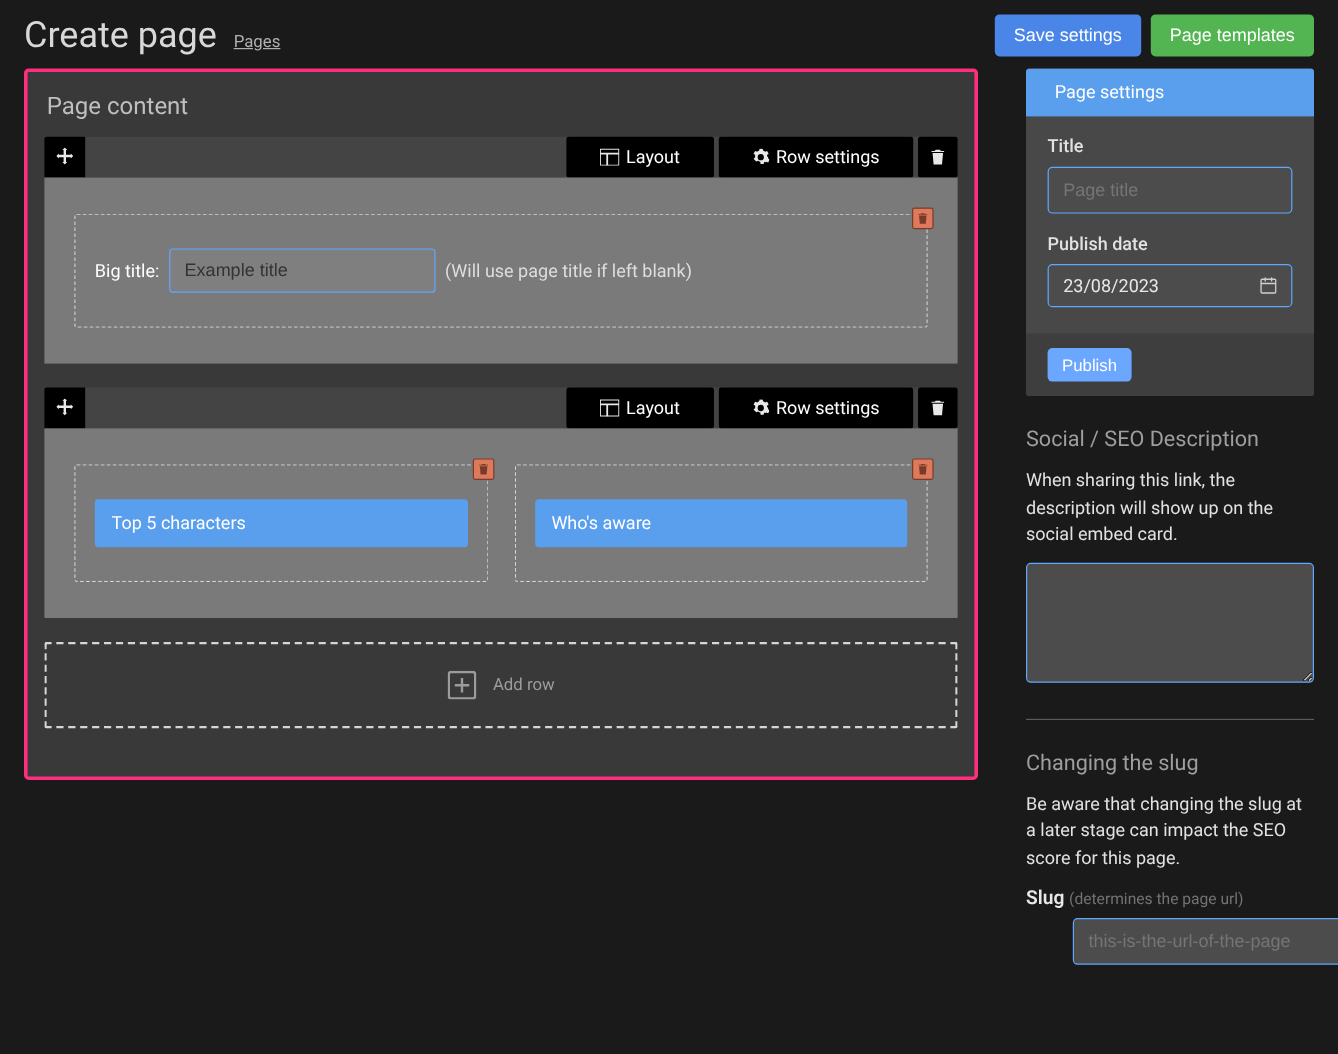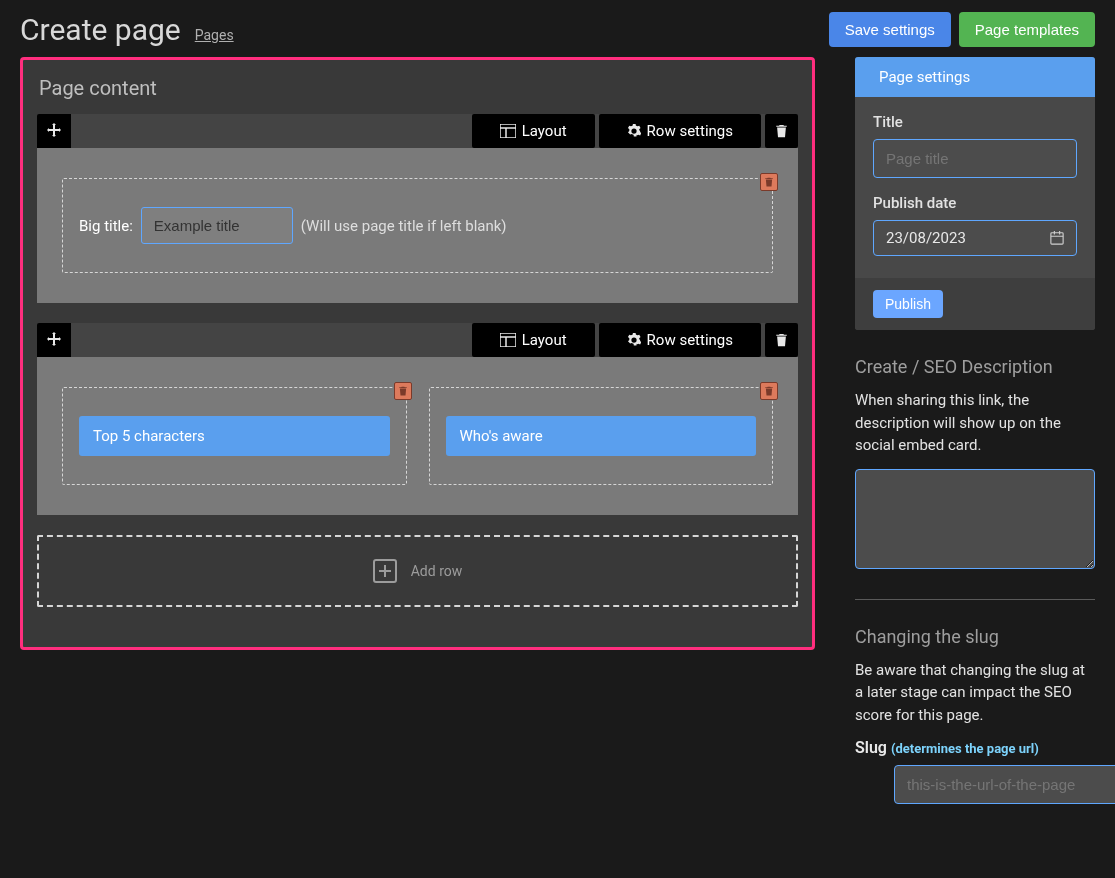--- a/index.html
+++ b/index.html
@@ -142,21 +142,21 @@
     font-size:15px;
   }
   .big-title-label { font-weight:400; color:#ffffff; }
   .big-title-input {
     background:#7f7f7f;
     border:1px solid #5fa7ff;
     border-radius:3px;
     padding:9px 12px;
     color:#333;
     font-size:15px;
-    width:152px;
+    width:222px;
   }
   .big-title-input::placeholder { color:#444; }
   .hint-text { color:#dedede; font-size:15px; }
 
   .widget-chip {
     background:#5a9fee;
     color:#fff;
     border-radius:3px;
     padding:11px 14px;
     font-size:15px;
@@ -232,21 +232,21 @@
     color:#e2e2e2;
     font-size:15px;
     line-height:1.5;
     margin-bottom:12px;
   }
   textarea.input { height:100px; resize:vertical; margin-bottom:0; }
 
   .divider { border:none; border-top:1px solid #5a5a5a; margin: 0; }
 
   .slug-label { font-weight:600; color:#e8e8e8; }
-  .slug-sub { font-size:13px; color:#7dd3fc; font-weight:700; }
+  .slug-sub { font-size:13px; color:#737373; font-weight:400; }
 
   
   svg { fill:#e8e8e8; }
 </style>
 </head>
 <body>
 
 <div class="top-bar">
   <div class="title-area">
     <h1 class="page-heading">Create page</h1>
@@ -382,21 +382,21 @@
               <line x1="11" y1="0" x2="11" y2="4" stroke="#cfcfcf" stroke-width="1.3"></line>
             </svg>
         </div>
       </div>
       <div class="settings-footer">
         <button class="btn btn-lightblue">Publish</button>
       </div>
     </div>
 
     <div>
-      <div class="section-heading">Create / SEO Description</div>
+      <div class="section-heading">Social / SEO Description</div>
       <div class="help-text">When sharing this link, the description will show up on the social embed card.</div>
       <textarea class="input" style=""></textarea>
     </div>
 
     <hr class="divider">
 
     <div>
       <div class="section-heading">Changing the slug</div>
       <div class="help-text">Be aware that changing the slug at a later stage can impact the SEO score for this page.</div>
       <div style="margin-bottom:8px;">

